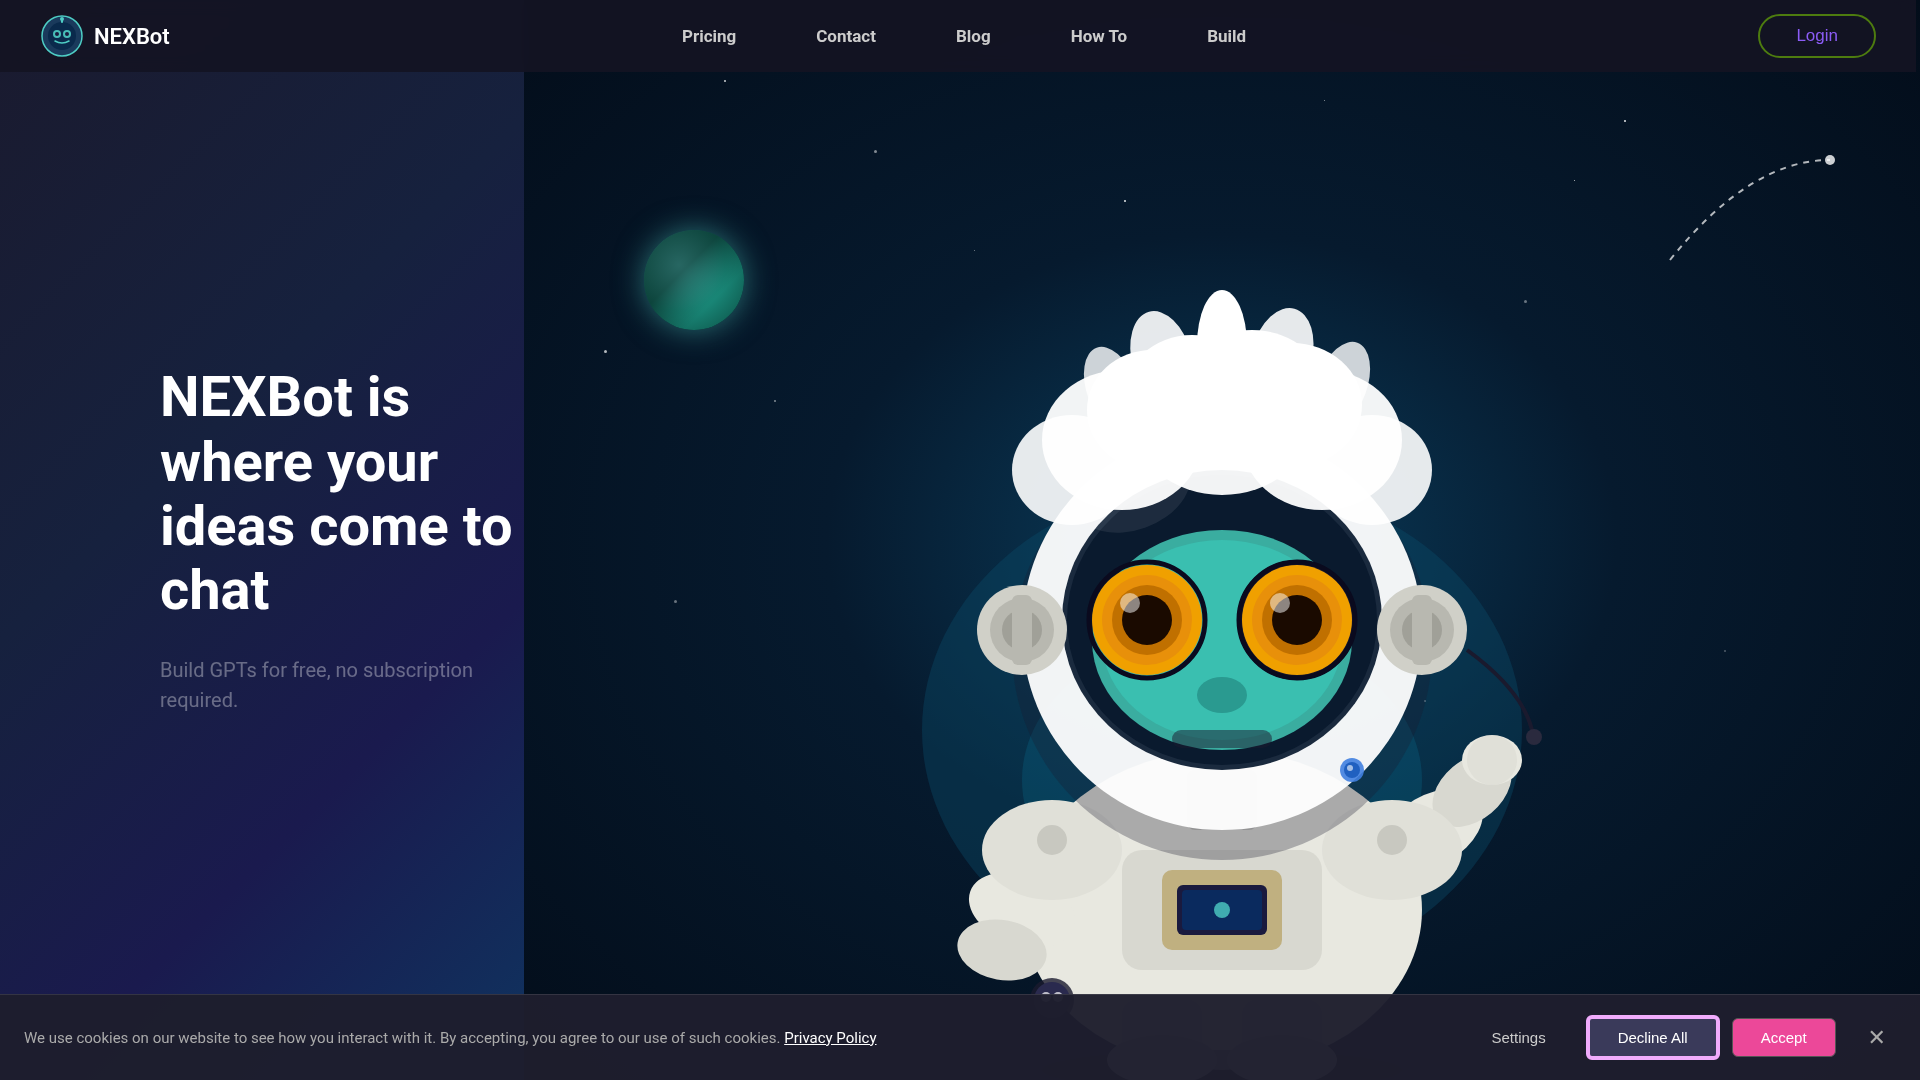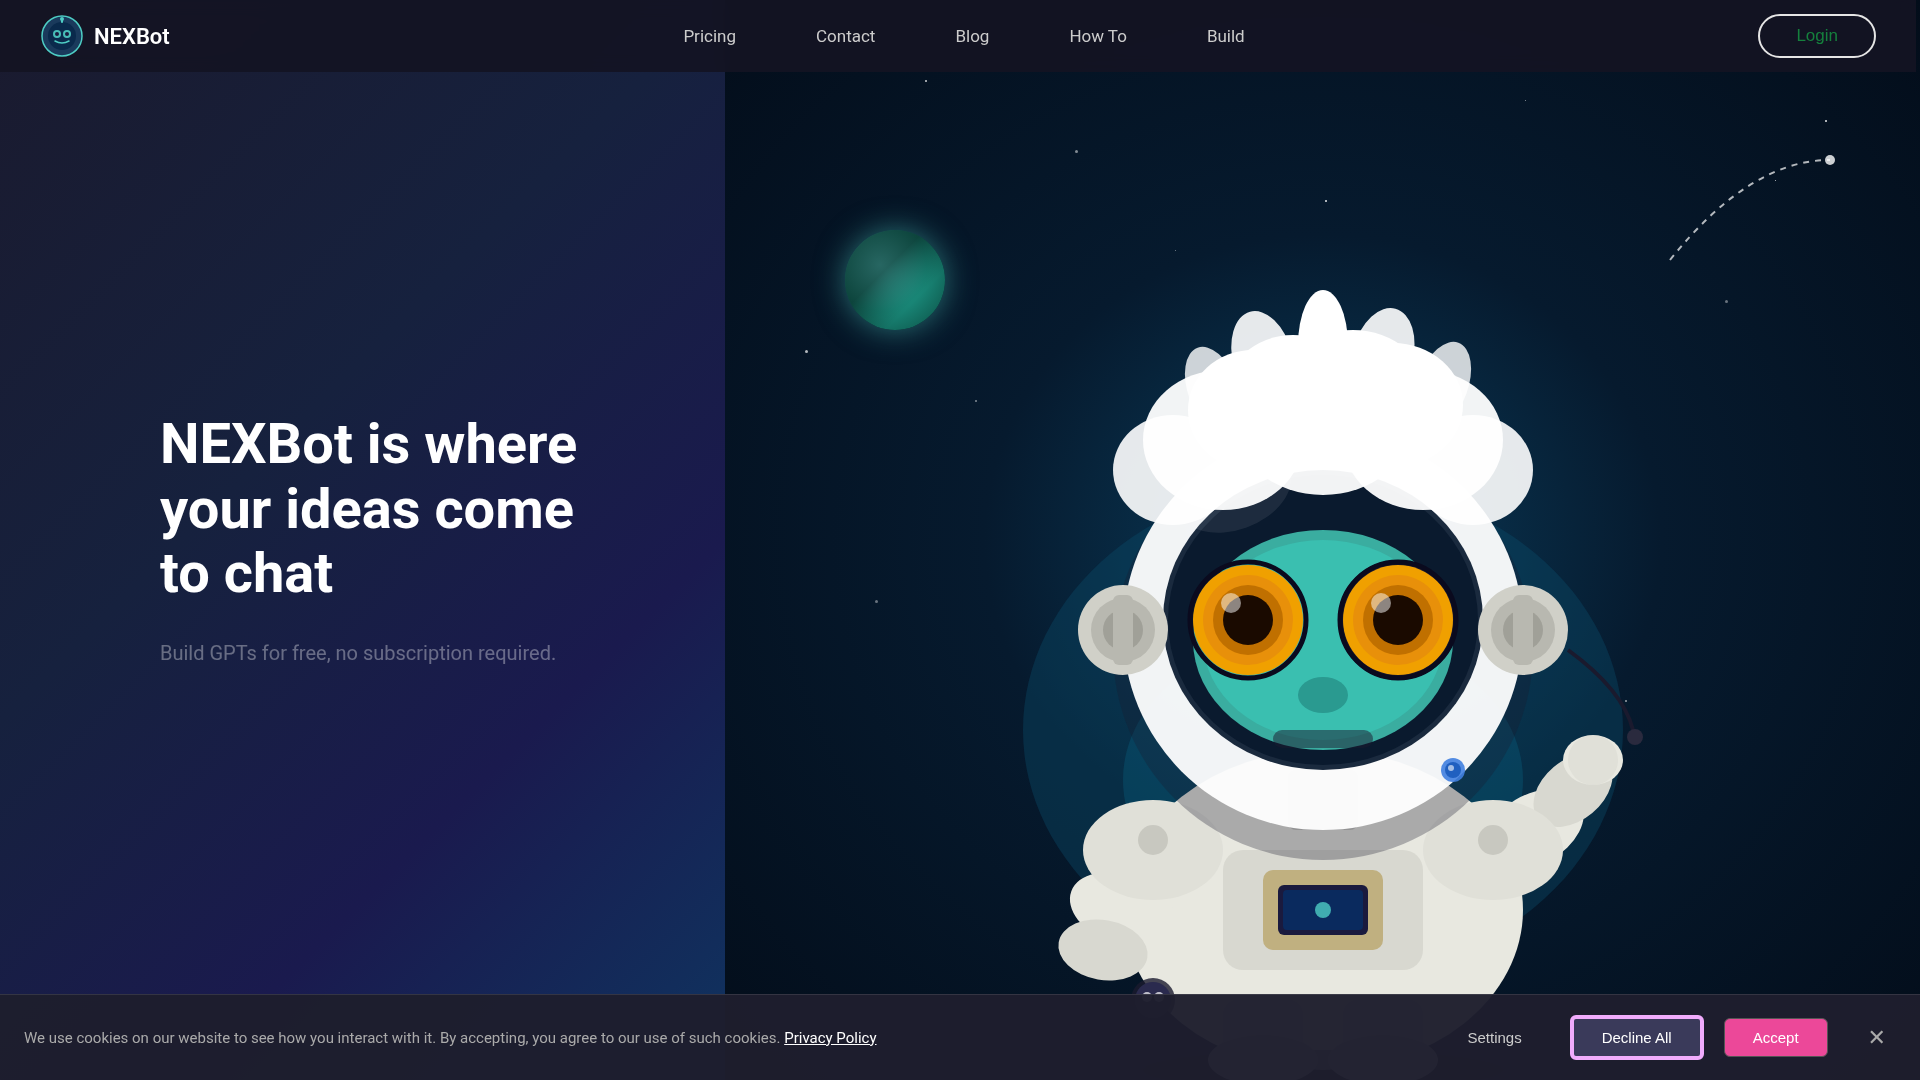--- a/index.html
+++ b/index.html
@@ -53,54 +53,54 @@
       display: flex;
       align-items: center;
       gap: 80px;
       list-style: none;
     }
 
     .nav-links a {
       text-decoration: none;
       color: #ccc;
       font-size: 17px;
-      font-weight: 400;
+      font-weight: 700;
       transition: color 0.2s;
     }
 
     .nav-right {
       display: flex;
       align-items: center;
     }
 
     .login-btn {
-      border: 2px solid #e5e5e5;
+      border: 2px solid #4d7c0f;
       background: transparent;
-      color: #15803d;
+      color: #8b5cf6;
       padding: 10px 36px;
       border-radius: 30px;
       font-size: 17px;
       font-weight: 500;
       cursor: pointer;
       transition: background 0.2s, color 0.2s;
     }
 
     
     .hero {
       position: absolute;
       top: 0;
       left: 0;
       right: 0;
       bottom: 0;
       display: flex;
     }
 
     
     .hero-left {
-      width: 725px;
+      width: 524px;
       height: 100%;
       background: linear-gradient(135deg, #1a1a2e 0%, #16213e 40%, #1a1a4e 70%, #0f3460 100%);
       position: relative;
       display: flex;
       flex-direction: column;
       justify-content: center;
       padding: 0 0 0 160px;
     }
 
     .hero-left::after {
@@ -230,21 +230,21 @@
 
     .cookie-text a {
       color: #fff;
       text-decoration: underline;
       cursor: pointer;
     }
 
     .cookie-actions {
       display: flex;
       align-items: center;
-      gap: 20px;
+      gap: 12px;
     }
 
     .cookie-btn {
       padding: 10px 28px;
       border-radius: 6px;
       font-size: 15px;
       cursor: pointer;
       font-weight: 500;
     }
 

